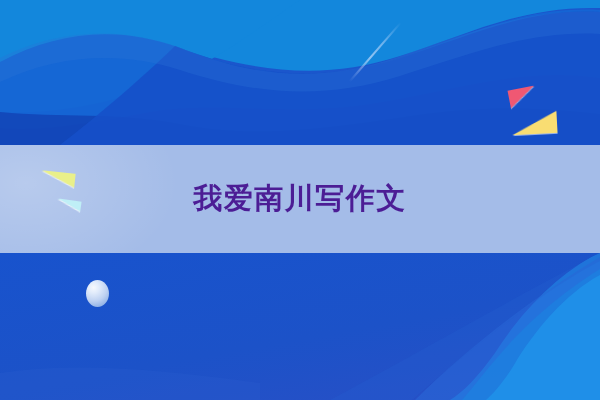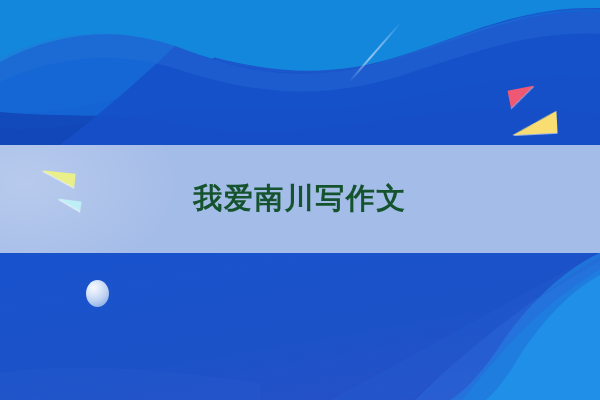--- a/index.html
+++ b/index.html
@@ -108,21 +108,21 @@
     position: absolute;
     left: 0; top: 0;
     width: 600px; height: 108px;
     display: flex;
     align-items: center;
     justify-content: center;
     font-family: "DejaVu Sans", "Liberation Sans", sans-serif;
     font-weight: bold;
     font-size: 29px;
     letter-spacing: 1.5px;
-    color: #14532d;
+    color: #4c1d95;
     white-space: nowrap;
     text-rendering: geometricPrecision;
   }
 
   
   #bottom-section {
     position: absolute;
     left: 0;
     top: 253px;
     width: 600px;

